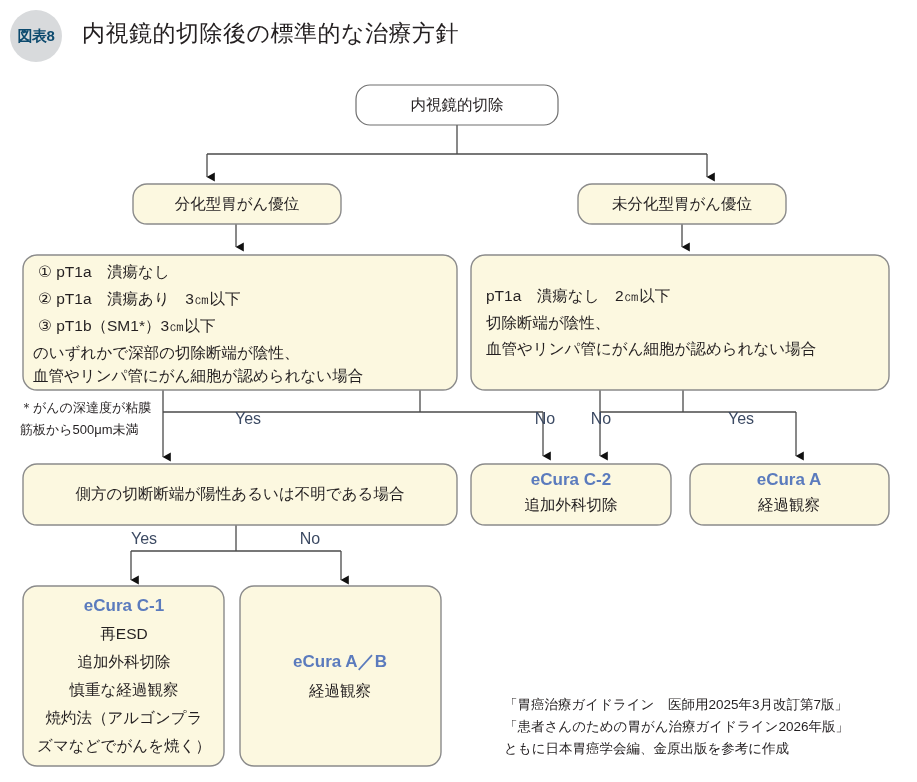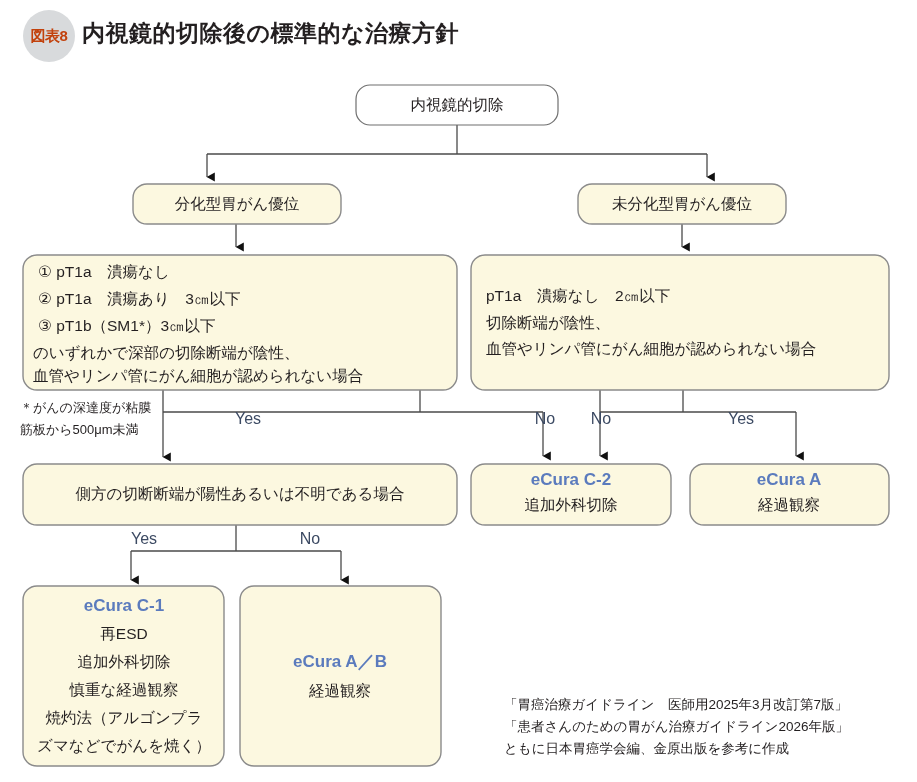--- a/index.html
+++ b/index.html
@@ -19,40 +19,40 @@
   
   #header {
     position: absolute;
     left: 0;
     top: 0;
     width: 917px;
     height: 68px;
   }
   #fig-badge {
     position: absolute;
-    left: 23px;
+    left: 10px;
     top: 10px;
     width: 52px;
     height: 52px;
     border-radius: 50%;
     background: #d8dadc;
     display: flex;
     align-items: center;
     justify-content: center;
     font-size: 15px;
     font-weight: bold;
-    color: #c2410c;
+    color: #0c4a6e;
     letter-spacing: -0.5px;
   }
   #fig-title {
     position: absolute;
     left: 82px;
     top: 18px;
     font-size: 23px;
-    font-weight: bold;
+    font-weight: normal;
     letter-spacing: 0.5px;
     color: #231f20;
     white-space: nowrap;
   }
 
   
   #chart {
     position: absolute;
     left: 0;
     top: 0;

